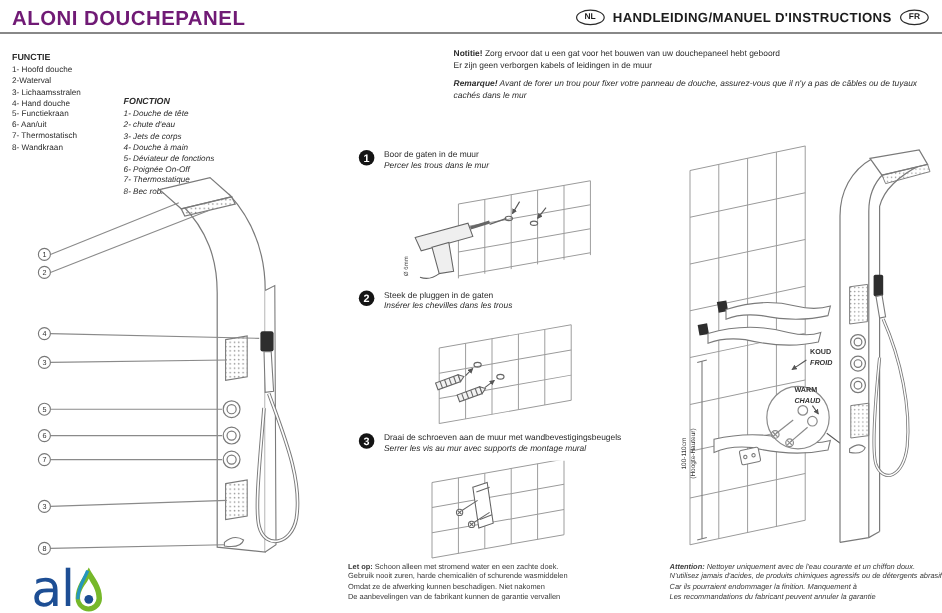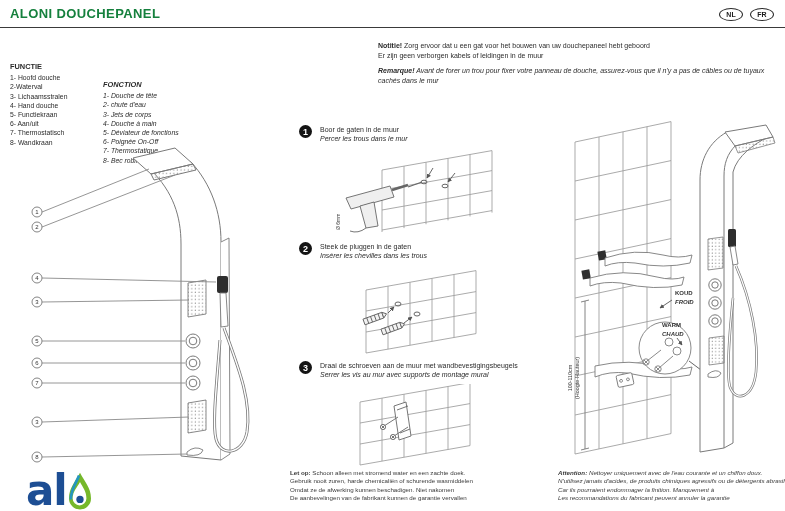--- a/index.html
+++ b/index.html
@@ -1,29 +1,29 @@
 <!DOCTYPE html>
 <html><head>
 <meta charset="utf-8">
 <style>
   * { margin:0; padding:0; box-sizing:border-box; }
   html,body { width:785px; height:511px; }
   body { background:#ffffff; font-family:"Liberation Sans", sans-serif; color:#2b2b2b; position:relative; overflow:hidden; }
   .abs { position:absolute; }
 
   
-  .title { left:10px; top:6px; font-size:13px; font-weight:bold; letter-spacing:.4px; color:#15803d; }
+  .title { left:10px; top:6px; font-size:17px; font-weight:bold; letter-spacing:.4px; color:#701a75; }
   .header-right { top:8px; right:11px; display:flex; align-items:center; gap:7px; }
   .lang-badge { border:1.4px solid #2a2a2a; border-radius:50%; width:24px; height:13px; display:flex; align-items:center; justify-content:center; font-size:7px; font-weight:bold; color:#1c1c1c; }
   .manual-label { font-size:11px; font-weight:600; letter-spacing:.3px; color:#1c1c1c; }
   .header-rule { top:27px; left:0; width:785px; border-top:1.6px solid #3a3a3a; height:0; }
 
   
   .parts { font-size:6.8px; line-height:9.2px; }
-  .parts-nl { left:10px; top:43px;margin-top:19px; }
+  .parts-nl { left:10px; top:43px; }
   .parts-fr { left:103px; top:43px; font-style:italic;margin-top:37px; }
   .parts .parts-title { font-size:7.4px; font-weight:bold; margin-bottom:2px; }
 
   
   .notitie { left:378px; top:41px; width:332px; font-size:7px; line-height:9.6px; }
   .remarque { left:378px; top:66px; width:400px; font-size:7px; line-height:9.6px; font-style:italic; }
   .note-label { font-weight:bold; }
 
   
   .step-head { display:flex; gap:8px; align-items:flex-start; }
@@ -33,30 +33,31 @@
 
   
   .warn { font-size:6.2px; line-height:8.3px; color:#3a3a3a; overflow:hidden; }
   .warn div { white-space:nowrap; }
   .letop { left:290px; top:469px; width:262px; }
   .attention { left:558px; top:469px; width:227px; font-style:italic; }
   .warn-label { font-weight:bold; }
 
   
   .logo { left:26px; top:471px; display:flex; align-items:flex-start; }
-  .logo-word { font-size:42px; font-weight:bold; color:#1d4e94; line-height:0.95; letter-spacing:-1px; font-family:"DejaVu Sans", sans-serif; }
+  .logo-word { font-size:42px; font-weight:normal; color:#1d4e94; line-height:0.95; letter-spacing:-1px; font-family:"DejaVu Sans", sans-serif; }
 
   svg text { font-family:"Liberation Sans", sans-serif; }
 </style>
 </head>
 <body>
 
 <div class="abs title">ALONI DOUCHEPANEL</div>
 <div class="abs header-right">
   <span class="lang-badge">NL</span>
+  <span class="manual-label">HANDLEIDING/MANUEL D'INSTRUCTIONS</span>
   <span class="lang-badge">FR</span>
 </div>
 <div class="abs header-rule"></div>
 
 <div class="abs parts parts-nl">
   <div class="parts-title">FUNCTIE</div>
   <div>1- Hoofd douche</div>
   <div>2-Waterval</div>
   <div>3- Lichaamsstralen</div>
   <div>4- Hand douche</div>

